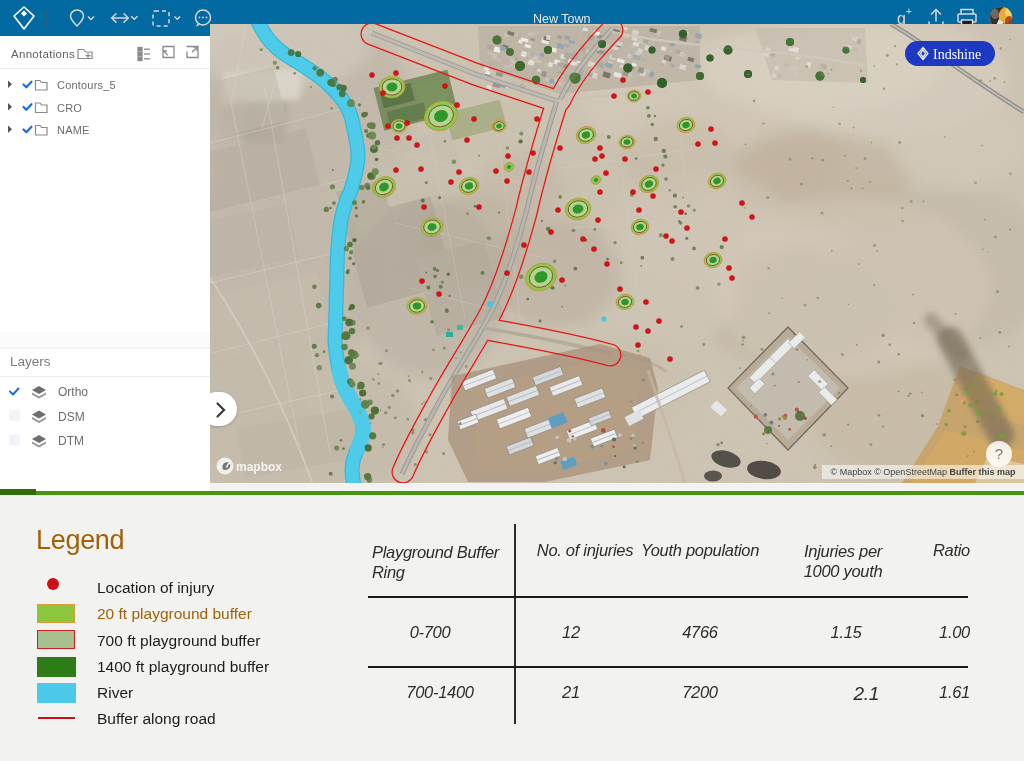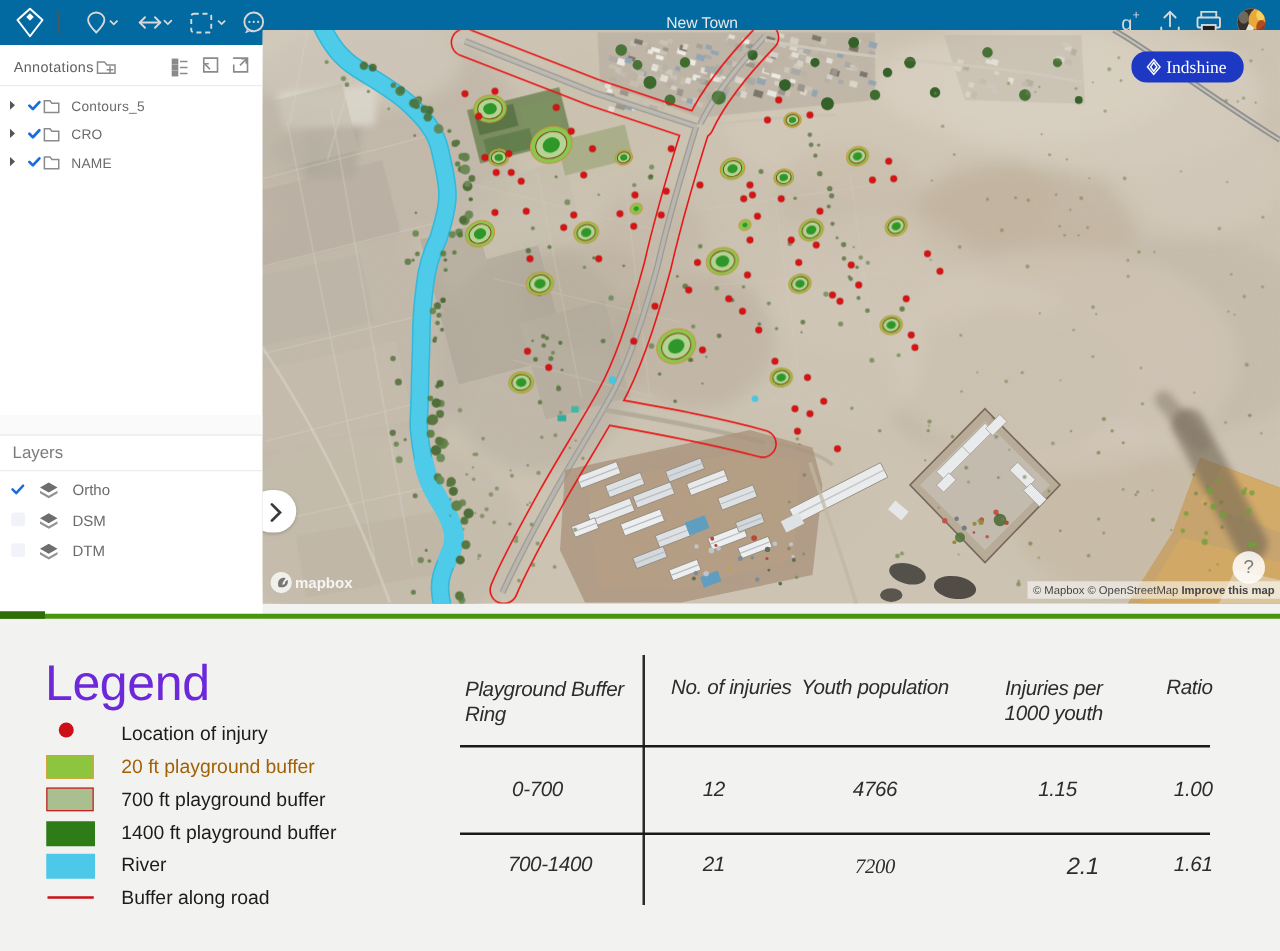--- a/index.html
+++ b/index.html
@@ -1220,28 +1220,28 @@
     </svg>
 
 <div class="abs" style="left:6px;top:433px;z-index:3;opacity:0.85;">
   <svg width="70" height="18" viewBox="0 0 70 18">
     <circle cx="9" cy="9" r="8.5" fill="#fff" opacity="0.9"></circle>
     <path d="M12.5 5.5 c-2.5 -1 -5.5 0.5 -6 3.5 c-0.3 2 0.5 3.5 0.5 3.5 s1.8 0.6 3.5 0.3 c3 -0.5 4.5 -3.5 3.5 -6 l-1.8 1.5 l-0.5 2 l-2 0.5 l0.7 -2.2 Z" fill="#6a6a6a"></path>
     <text x="20" y="13.5" font-size="12" font-weight="bold" fill="#fff">mapbox</text>
   </svg>
 </div>
 
-<div class="abs" style="left:612px;top:441px;width:202px;height:12.5px;background:rgba(255,255,255,0.55);z-index:3;font-size:9px;color:#444;padding-top:1.5px;text-align:center;">© Mapbox © OpenStreetMap <b>Improve this map</b></div>
+<div class="abs" style="left:612px;top:441px;width:202px;height:12.5px;background:rgba(255,255,255,0.55);z-index:3;font-size:9px;color:#444;padding-top:1.5px;text-align:center;">© Mapbox © OpenStreetMap <b>Buffer this map</b></div>
 
 <div class="abs" style="left:776px;top:417px;width:26px;height:26px;border-radius:50%;background:rgba(255,255,255,0.85);z-index:3;color:#7a7a7a;font-size:15px;text-align:center;line-height:26px;">?</div>
 </div>
 <div id="greenbar"></div>
 <div id="greenbar2"></div>
 <div id="bottom">
-  <div class="abs" style="left:36px;top:30px;font-size:40px;color:#6d28d9;letter-spacing:-0.3px;">Legend</div>
+  <div class="abs" style="left:36px;top:30px;font-size:27px;color:#a16207;letter-spacing:-0.3px;">Legend</div>
 
   <div class="abs" style="left:47px;top:83px;width:12px;height:12px;border-radius:50%;background:#cc1016;"></div>
   <div class="abs" style="left:37px;top:108.5px;width:36px;height:17px;background:#8cc63e;border:1.5px solid #dd9a33;"></div>
   <div class="abs" style="left:37px;top:135px;width:36px;height:17px;background:#a9bf90;border:1.5px solid #c8201e;"></div>
   <div class="abs" style="left:37px;top:161.5px;width:39px;height:20px;background:#2e7c17;"></div>
   <div class="abs" style="left:37px;top:188px;width:39px;height:20px;background:#4cc8e8;"></div>
   <div class="abs" style="left:38px;top:221.5px;width:37px;height:2.5px;background:#cc1016;"></div>
   <div class="abs" style="left:97px;top:84px;font-size:15.5px;color:#1c1c1c;">Location of injury</div>
   <div class="abs" style="left:97px;top:110px;font-size:15.5px;color:#a16207;">20 ft playground buffer</div>
   <div class="abs" style="left:97px;top:136.5px;font-size:15.5px;color:#1c1c1c;">700 ft playground buffer</div>
@@ -1257,16 +1257,16 @@
   <div class="abs" style="left:630px;top:46px;width:140px;font-size:16.5px;font-style:italic;color:#2d2d2d;letter-spacing:-0.3px;text-align:center;">Youth population</div>
   <div class="abs" style="left:783px;top:46px;width:120px;font-size:16.5px;font-style:italic;color:#2d2d2d;letter-spacing:-0.3px;text-align:center;line-height:20px;">Injuries per<br>1000 youth</div>
   <div class="abs" style="left:870px;top:46px;width:100px;font-size:16.5px;font-style:italic;color:#2d2d2d;letter-spacing:-0.3px;text-align:right;">Ratio</div>
   <div class="abs" style="left:365px;top:128px;width:130px;font-size:16.5px;font-style:italic;color:#2d2d2d;letter-spacing:-0.3px;text-align:center;">0-700</div>
   <div class="abs" style="left:515px;top:128px;width:112px;font-size:16.5px;font-style:italic;color:#2d2d2d;letter-spacing:-0.3px;text-align:center;">12</div>
   <div class="abs" style="left:630px;top:128px;width:140px;font-size:16.5px;font-style:italic;color:#2d2d2d;letter-spacing:-0.3px;text-align:center;">4766</div>
   <div class="abs" style="left:786px;top:128px;width:120px;font-size:16.5px;font-style:italic;color:#2d2d2d;letter-spacing:-0.3px;text-align:center;">1.15</div>
   <div class="abs" style="left:870px;top:128px;width:100px;font-size:16.5px;font-style:italic;color:#2d2d2d;letter-spacing:-0.3px;text-align:right;">1.00</div>
   <div class="abs" style="left:375px;top:188px;width:130px;font-size:16.5px;font-style:italic;color:#2d2d2d;letter-spacing:-0.3px;text-align:center;">700-1400</div>
   <div class="abs" style="left:515px;top:188px;width:112px;font-size:16.5px;font-style:italic;color:#2d2d2d;letter-spacing:-0.3px;text-align:center;">21</div>
-  <div class="abs" style="left:630px;top:188px;width:140px;font-size:16.5px;font-style:italic;color:#2d2d2d;letter-spacing:-0.3px;text-align:center;font-family:Liberation Serif, serif;">7200</div>
+  <div class="abs" style="left:630px;top:188px;width:140px;font-size:16.5px;font-style:italic;color:#2d2d2d;letter-spacing:-0.3px;text-align:center;">7200</div>
   <div class="abs" style="left:759px;top:188px;width:120px;font-size:19px;font-style:italic;color:#2d2d2d;letter-spacing:-0.3px;text-align:right;">2.1</div>
   <div class="abs" style="left:870px;top:188px;width:100px;font-size:16.5px;font-style:italic;color:#2d2d2d;letter-spacing:-0.3px;text-align:right;">1.61</div>
 </div>
 
 </body></html>

